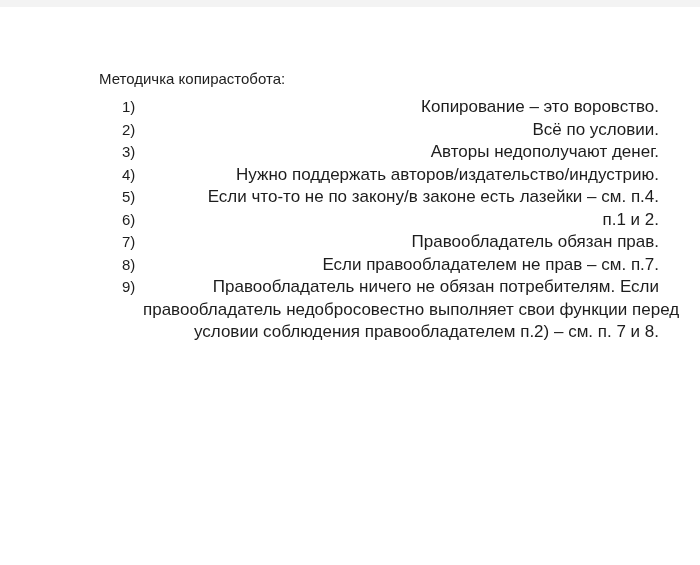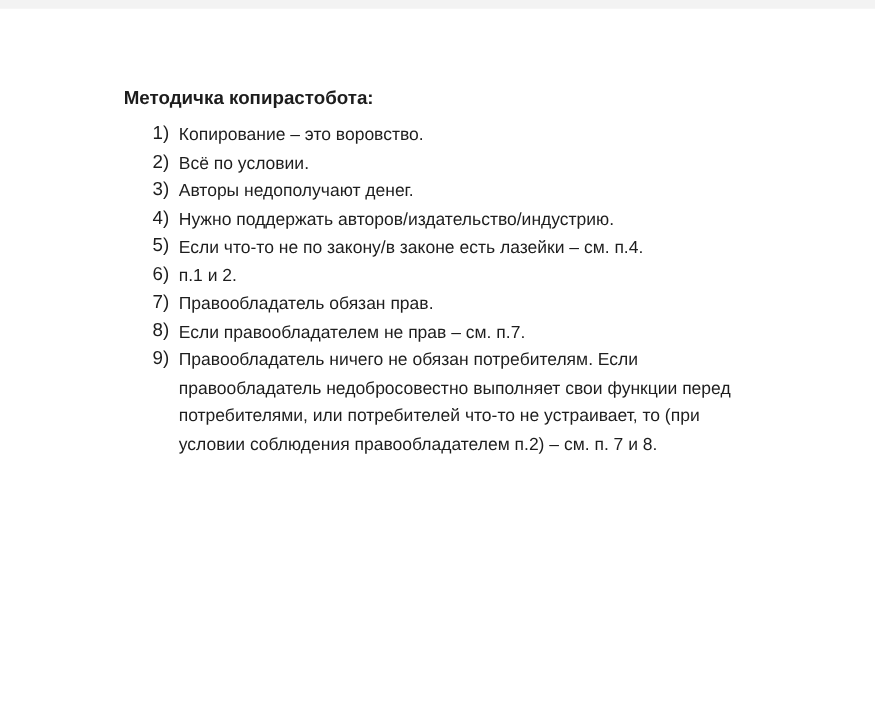--- a/index.html
+++ b/index.html
@@ -31,21 +31,21 @@
   .page {
     position: absolute;
     left: 99px;
     top: 69px;
     width: 560px;
   }
   .title {
     margin: 0 0 7px 0;
     font-size: 15px;
     line-height: 20px;
-    font-weight: bold;
+    font-weight: normal;
     color: var(--text);
     white-space: nowrap;
   }
   .list {
     margin: 0 0 0 23px;
     padding: 0;
   }
   .row {
     display: flex;
     align-items: flex-start;
@@ -55,24 +55,25 @@
     width: 21px;
     font-size: 15px;
     line-height: 22.5px;
     color: var(--text);
   }
   .lines {
     flex: 1 1 auto;
     min-width: 0;
   }
   .line {
-    font-size: 14px;
+    font-size: 17px;
     line-height: 22.5px;
     color: var(--text);
     white-space: nowrap;
+    text-align: right;
   }
 </style>
 </head>
 <body>
 
 <div class="topbar"></div>
 
 <main class="page">
   <h1 class="title">Методичка копирастобота:</h1>
 
@@ -132,19 +133,18 @@
       <div class="lines">
         <div class="line">Если правообладателем не прав – см. п.7.</div>
       </div>
     </div>
 
     <div class="row">
       <span class="num">9)</span>
       <div class="lines">
         <div class="line">Правообладатель ничего не обязан потребителям. Если</div>
         <div class="line">правообладатель недобросовестно выполняет свои функции перед</div>
-        <div class="line">потребителями, или потребителей что-то не устраивает, то (при</div>
         <div class="line">условии соблюдения правообладателем п.2) – см. п. 7 и 8.</div>
       </div>
     </div>
 
   </div>
 </main>
 
 </body></html>

